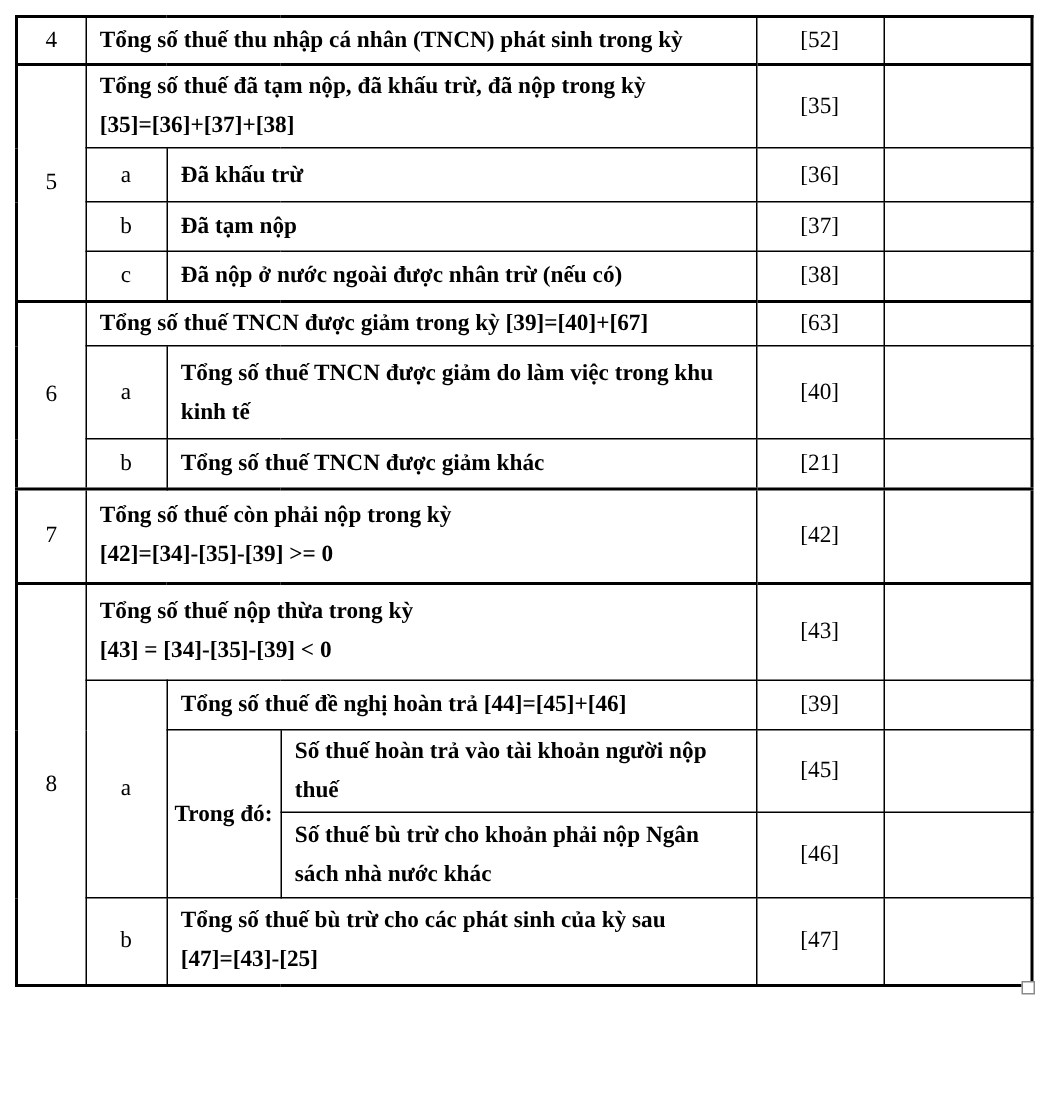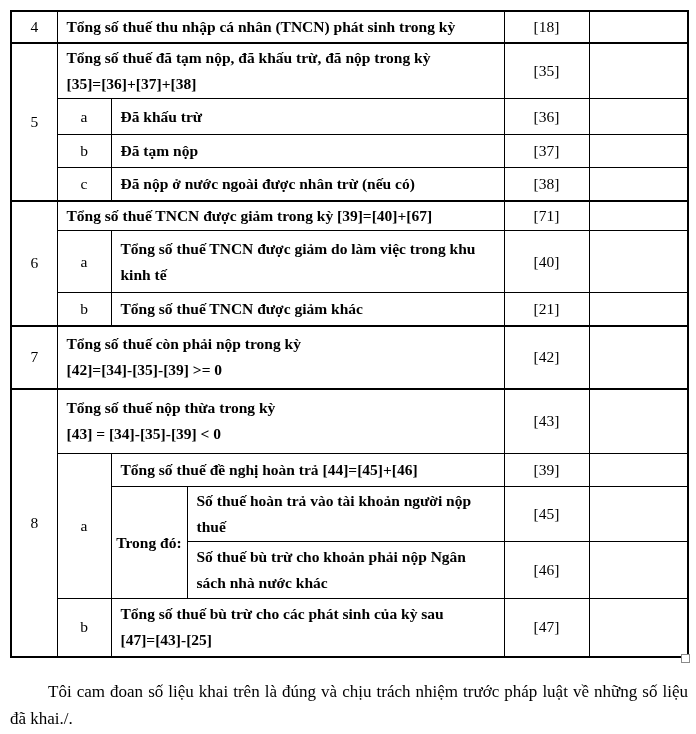--- a/index.html
+++ b/index.html
@@ -55,21 +55,21 @@
         <col style="width:76px">
       <col style="width:317px">
         <col style="width:85px">
         <col style="width:99px">
     </colgroup>
     <tbody>
 
       <tr class="h32">
         <td class="center">4</td>
         <td class="desc" colspan="3">Tổng số thuế thu nhập cá nhân (TNCN) phát sinh trong kỳ</td>
-        <td class="center">[18]</td>
+        <td class="center">[52]</td>
         <td></td>
       </tr>
 
       <tr class="h54 gtop">
         <td class="center" rowspan="4">5</td>
         <td class="desc" colspan="3">Tổng số thuế đã tạm nộp, đã khấu trừ, đã nộp trong kỳ
 [35]=[36]+[37]+[38]</td>
         <td class="center">[35]</td>
         <td></td>
       </tr>
@@ -88,21 +88,21 @@
       <tr class="h33">
         <td class="center">c</td>
         <td class="desc" colspan="2">Đã nộp ở nước ngoài được nhân trừ (nếu có)</td>
         <td class="center">[38]</td>
         <td></td>
       </tr>
 
       <tr class="h30 gtop">
         <td class="center" rowspan="3">6</td>
         <td class="desc" colspan="3">Tổng số thuế TNCN được giảm trong kỳ [39]=[40]+[67]</td>
-        <td class="center">[71]</td>
+        <td class="center">[63]</td>
         <td></td>
       </tr>
       <tr class="h62">
         <td class="center">a</td>
         <td class="desc" colspan="2">Tổng số thuế TNCN được giảm do làm việc trong khu kinh tế</td>
         <td class="center">[40]</td>
         <td></td>
       </tr>
       <tr class="h33">
         <td class="center">b</td>
@@ -149,15 +149,14 @@
 [47]=[43]-[25]</td>
         <td class="center">[47]</td>
         <td></td>
       </tr>
 
     </tbody>
   </table>
 
   <div class="marker"></div>
 
-  <p class="declaration">Tôi cam đoan số liệu khai trên là đúng và chịu trách nhiệm trước pháp luật về những số liệu đã khai./.</p>
 
 </div>
 
 </body></html>

